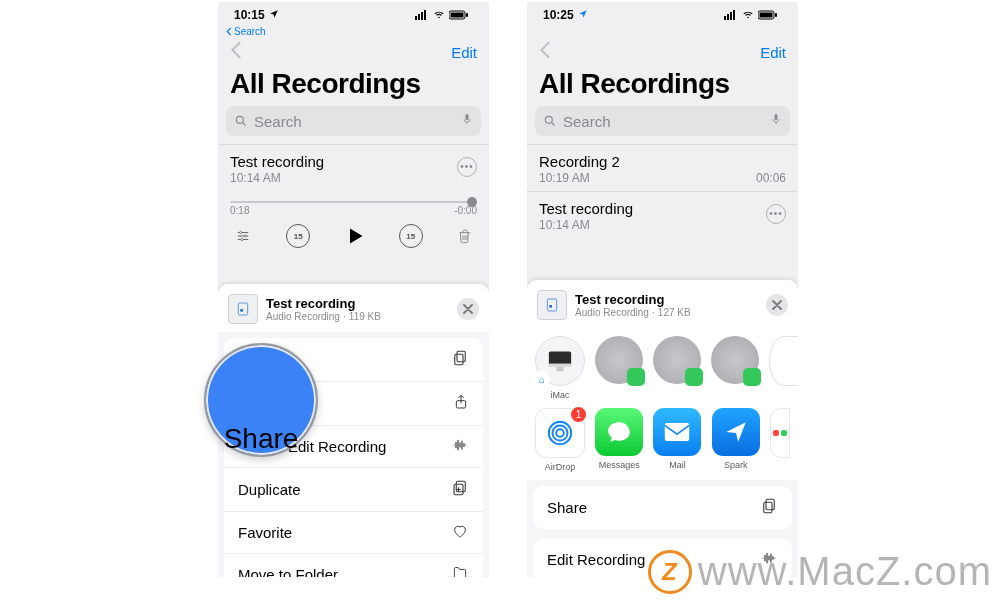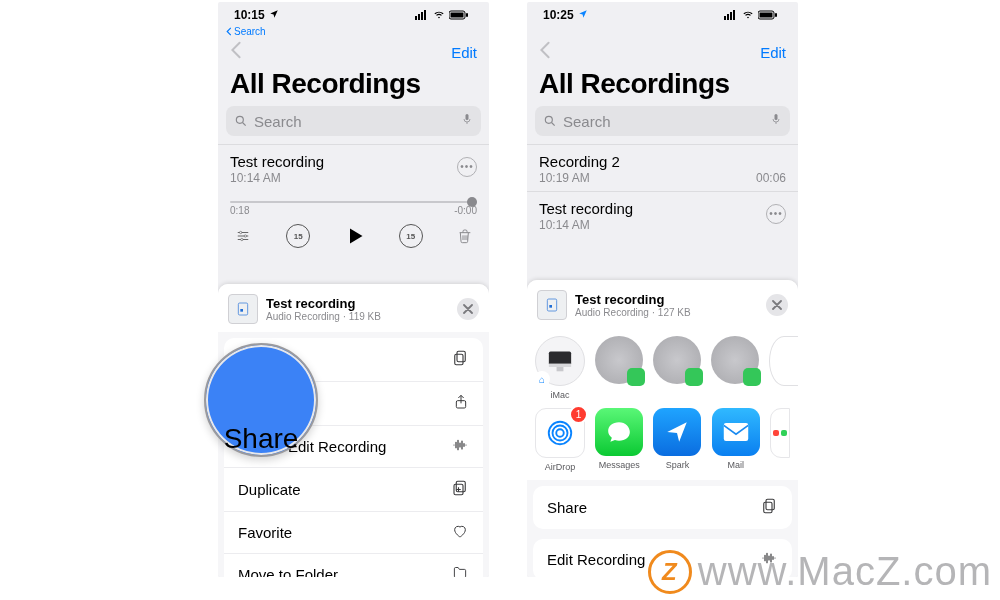--- a/index.html
+++ b/index.html
@@ -434,35 +434,35 @@
         </div>
         <div class="app">
           <div class="tile messages">
               <svg width="28" height="26" viewBox="0 0 24 24">
                 <path d="M12 3C6 3 2 6.5 2 11c0 2.5 1.3 4.7 3.4 6.2L4 21l4.3-1.6c1.2.4 2.4.6 3.7.6 6 0 10-3.5 10-8s-4-9-10-9z" fill="#fff"></path>
               </svg>
             </div>
           <span>Messages</span>
         </div>
         <div class="app">
-          <div class="tile spark">
-              <svg width="26" height="26" viewBox="0 0 24 24">
-                <path d="M3 12 21 3l-7 18-2-8z" fill="#fff"></path>
-              </svg>
-            </div>
-          <span>Spark</span>
-        </div>
-        <div class="app">
           <div class="tile mail">
               <svg width="28" height="20" viewBox="0 0 24 18">
                 <rect x="1" y="1" width="22" height="16" rx="2" fill="#fff"></rect>
                 <path d="M1 3l11 8L23 3" stroke="#1a8af0" stroke-width="1.5" fill="none"></path>
               </svg>
             </div>
           <span>Mail</span>
+        </div>
+        <div class="app">
+          <div class="tile spark">
+              <svg width="26" height="26" viewBox="0 0 24 24">
+                <path d="M3 12 21 3l-7 18-2-8z" fill="#fff"></path>
+              </svg>
+            </div>
+          <span>Spark</span>
         </div>
         <div class="app" style="width:20px">
           <div class="tile more" style="width:18px; border-radius:11px 0 0 11px;">
               <span style="display:flex; gap:2px;">
                 <span style="width:6px;height:6px;background:#ff453a;border-radius:2px"></span>
                 <span style="width:6px;height:6px;background:#30d158;border-radius:2px"></span>
               </span>
             </div>
         </div>
       </div>

